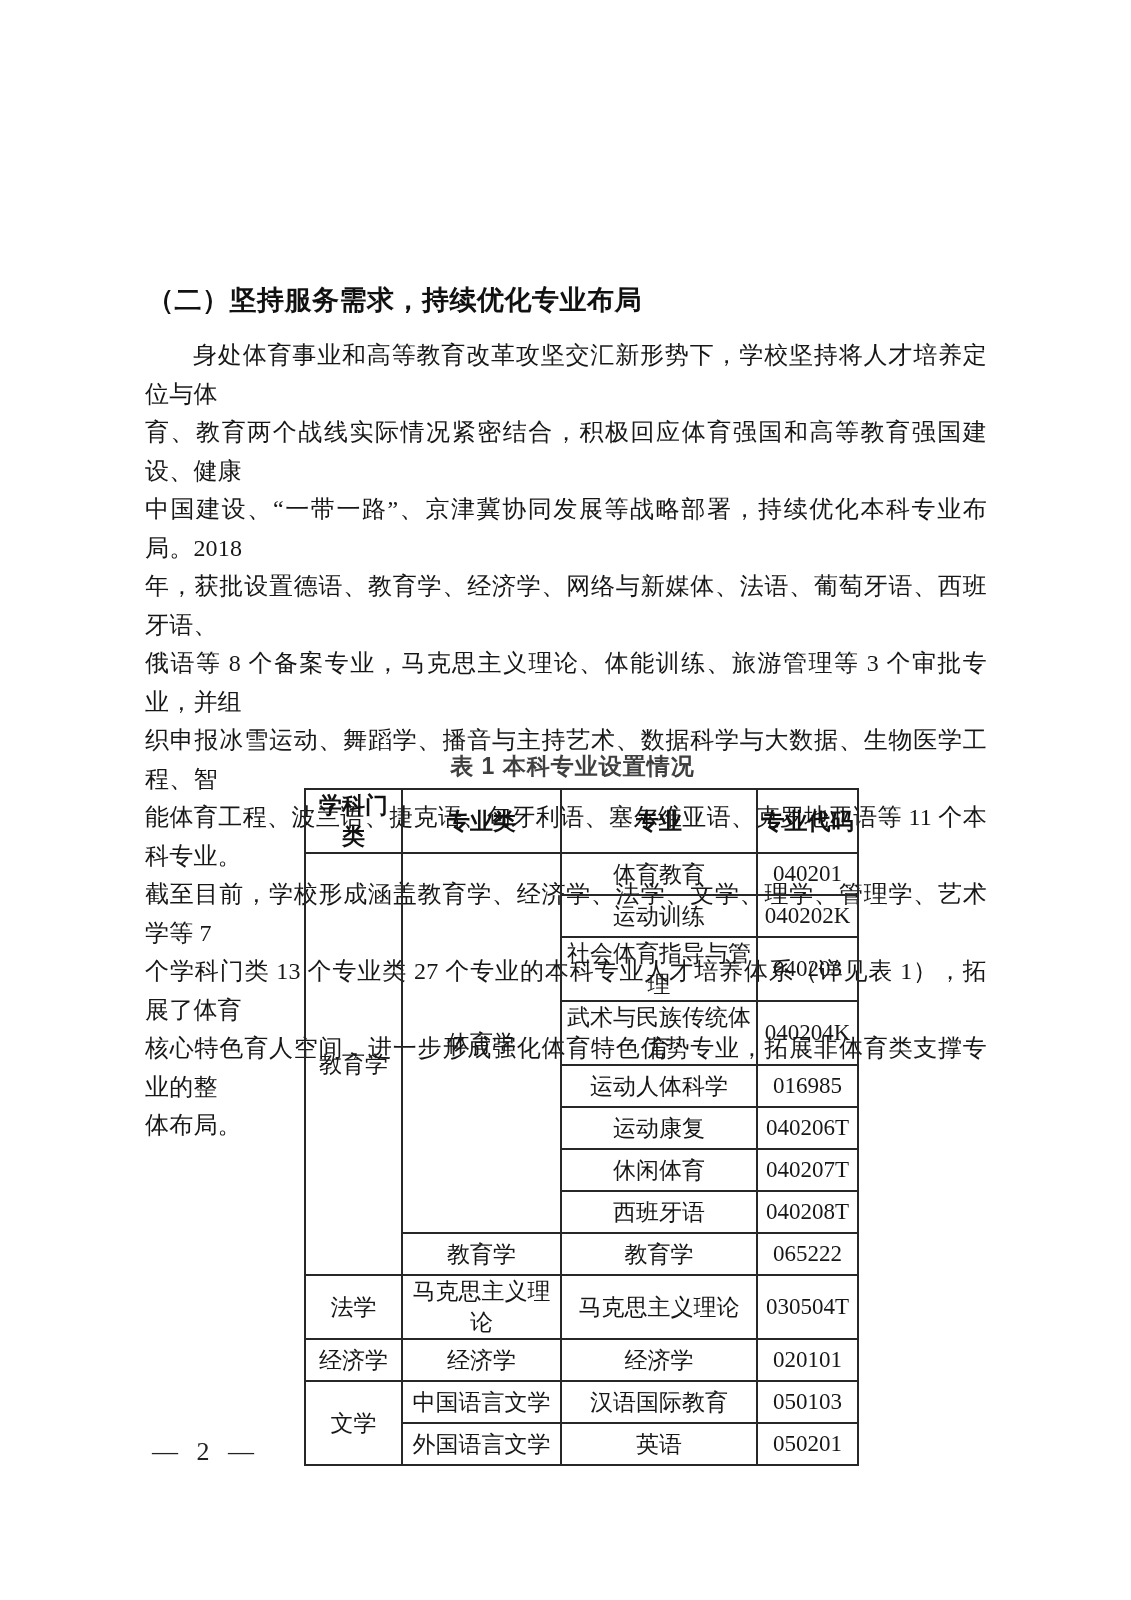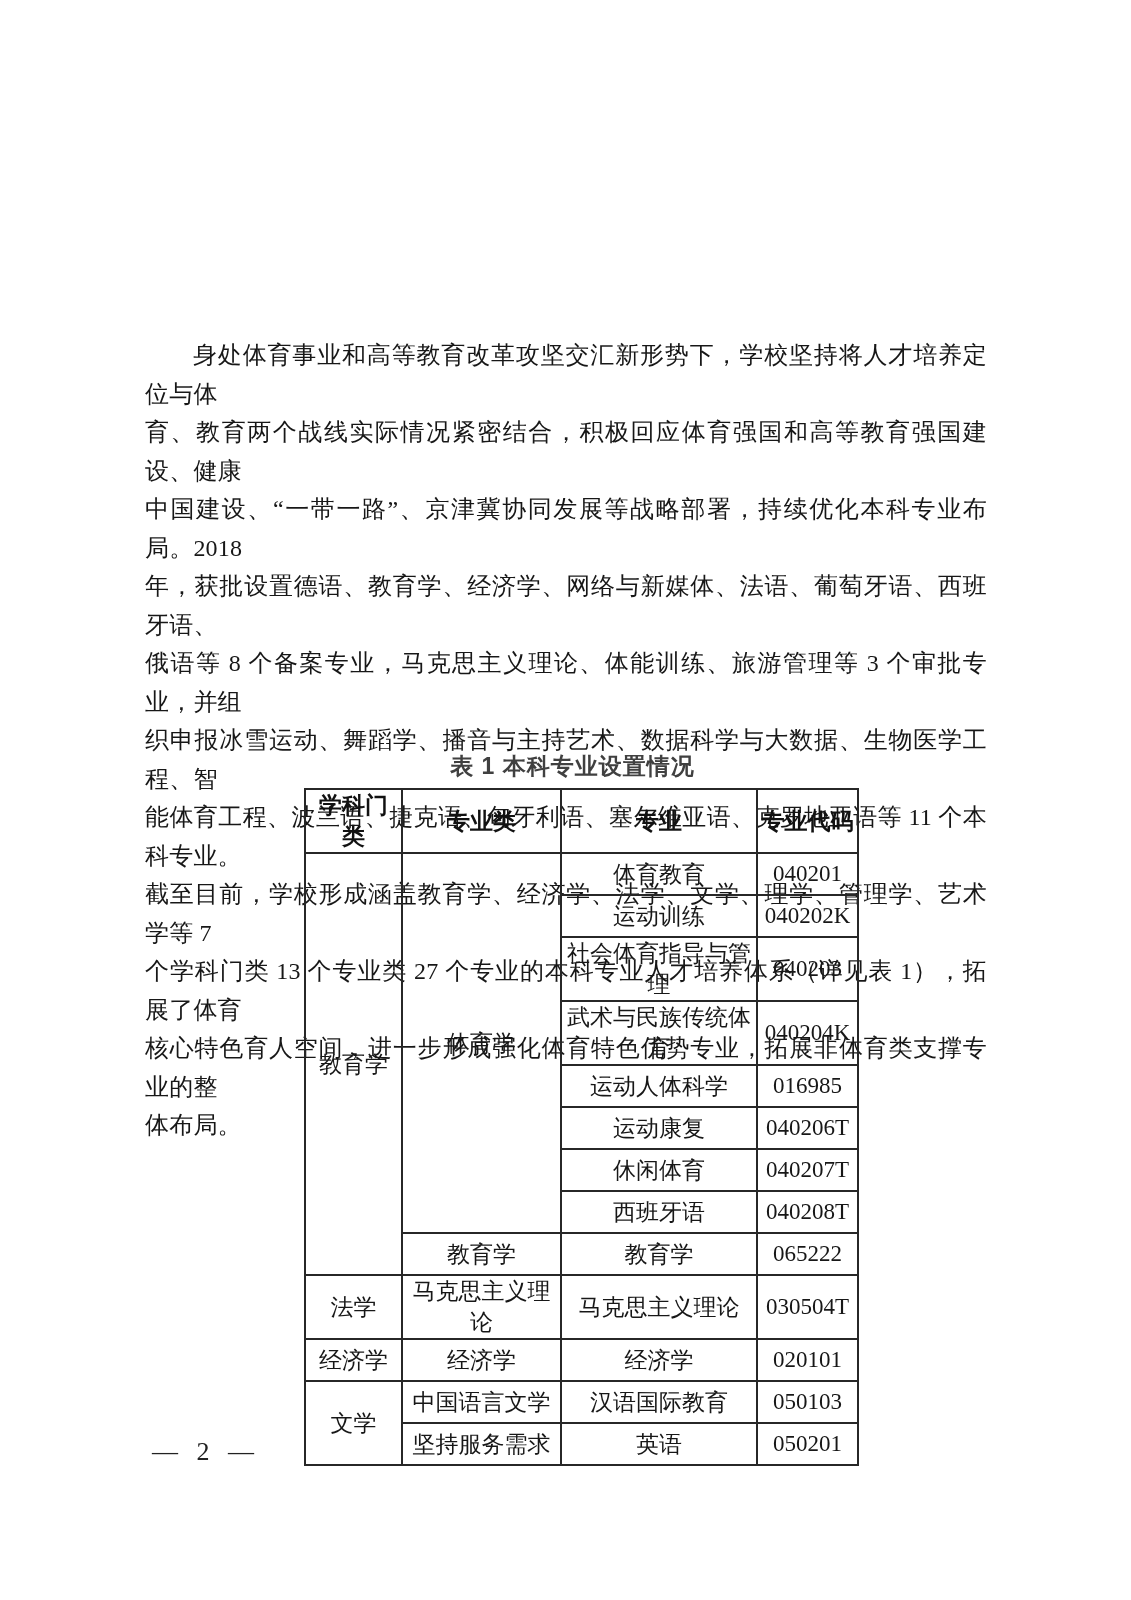--- a/index.html
+++ b/index.html
@@ -98,20 +98,21 @@
     color: #222222;
     font-family: "Liberation Serif", "DejaVu Serif", serif;
   }
 </style>
 </head>
 <body>
 
 <div class="page">
 
 
+  <div class="section-heading">（二）坚持服务需求，持续优化专业布局</div>
 
   <div class="para para-main">身处体育事业和高等教育改革攻坚交汇新形势下，学校坚持将人才培养定位与体
 育、教育两个战线实际情况紧密结合，积极回应体育强国和高等教育强国建设、健康
 中国建设、“一带一路”、京津冀协同发展等战略部署，持续优化本科专业布局。2018
 年，获批设置德语、教育学、经济学、网络与新媒体、法语、葡萄牙语、西班牙语、
 俄语等 8 个备案专业，马克思主义理论、体能训练、旅游管理等 3 个审批专业，并组
 织申报冰雪运动、舞蹈学、播音与主持艺术、数据科学与大数据、生物医学工程、智
 能体育工程、波兰语、捷克语、匈牙利语、塞尔维亚语、克罗地亚语等 11 个本科专业。
 截至目前，学校形成涵盖教育学、经济学、法学、文学、理学、管理学、艺术学等 7
 个学科门类 13 个专业类 27 个专业的本科专业人才培养体系（详见表 1），拓展了体育
@@ -187,21 +188,21 @@
           <td>经济学</td>
           <td>020101</td>
         </tr>
         <tr>
           <td rowspan="2">文学</td>
           <td>中国语言文学</td>
           <td>汉语国际教育</td>
           <td>050103</td>
         </tr>
         <tr>
-          <td>坚持服务需求</td>
+          <td>外国语言文学</td>
           <td>英语</td>
           <td>050201</td>
         </tr>
       </tbody>
   </table>
 
   <div class="page-number">— 2 —</div>
 
 </div>
 

